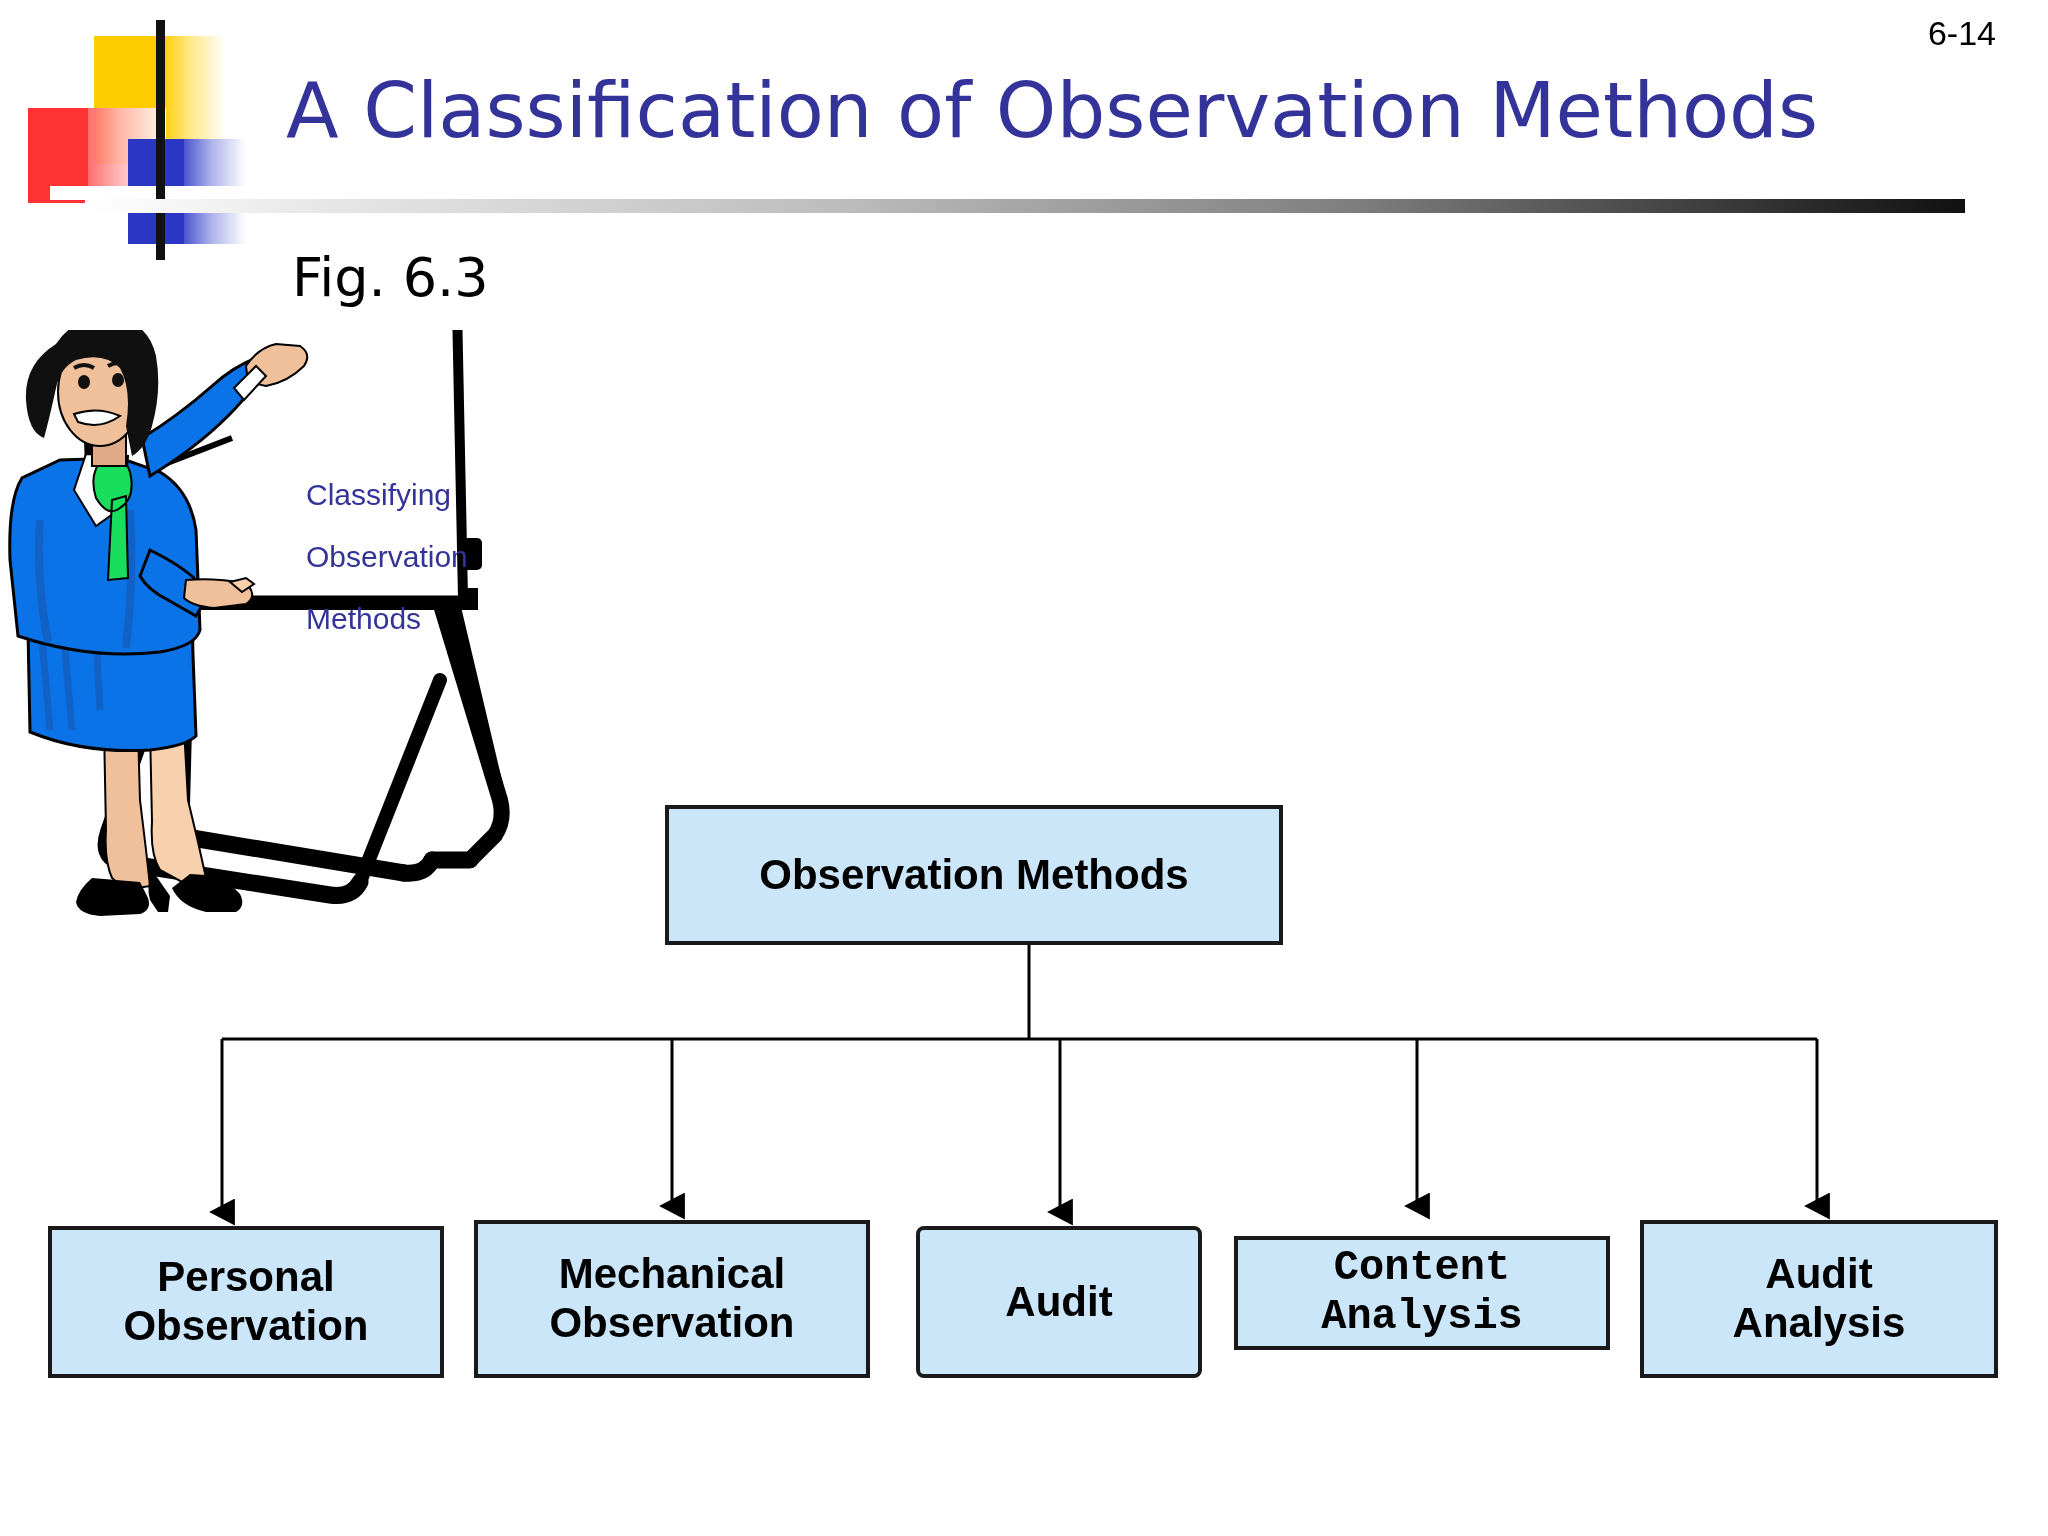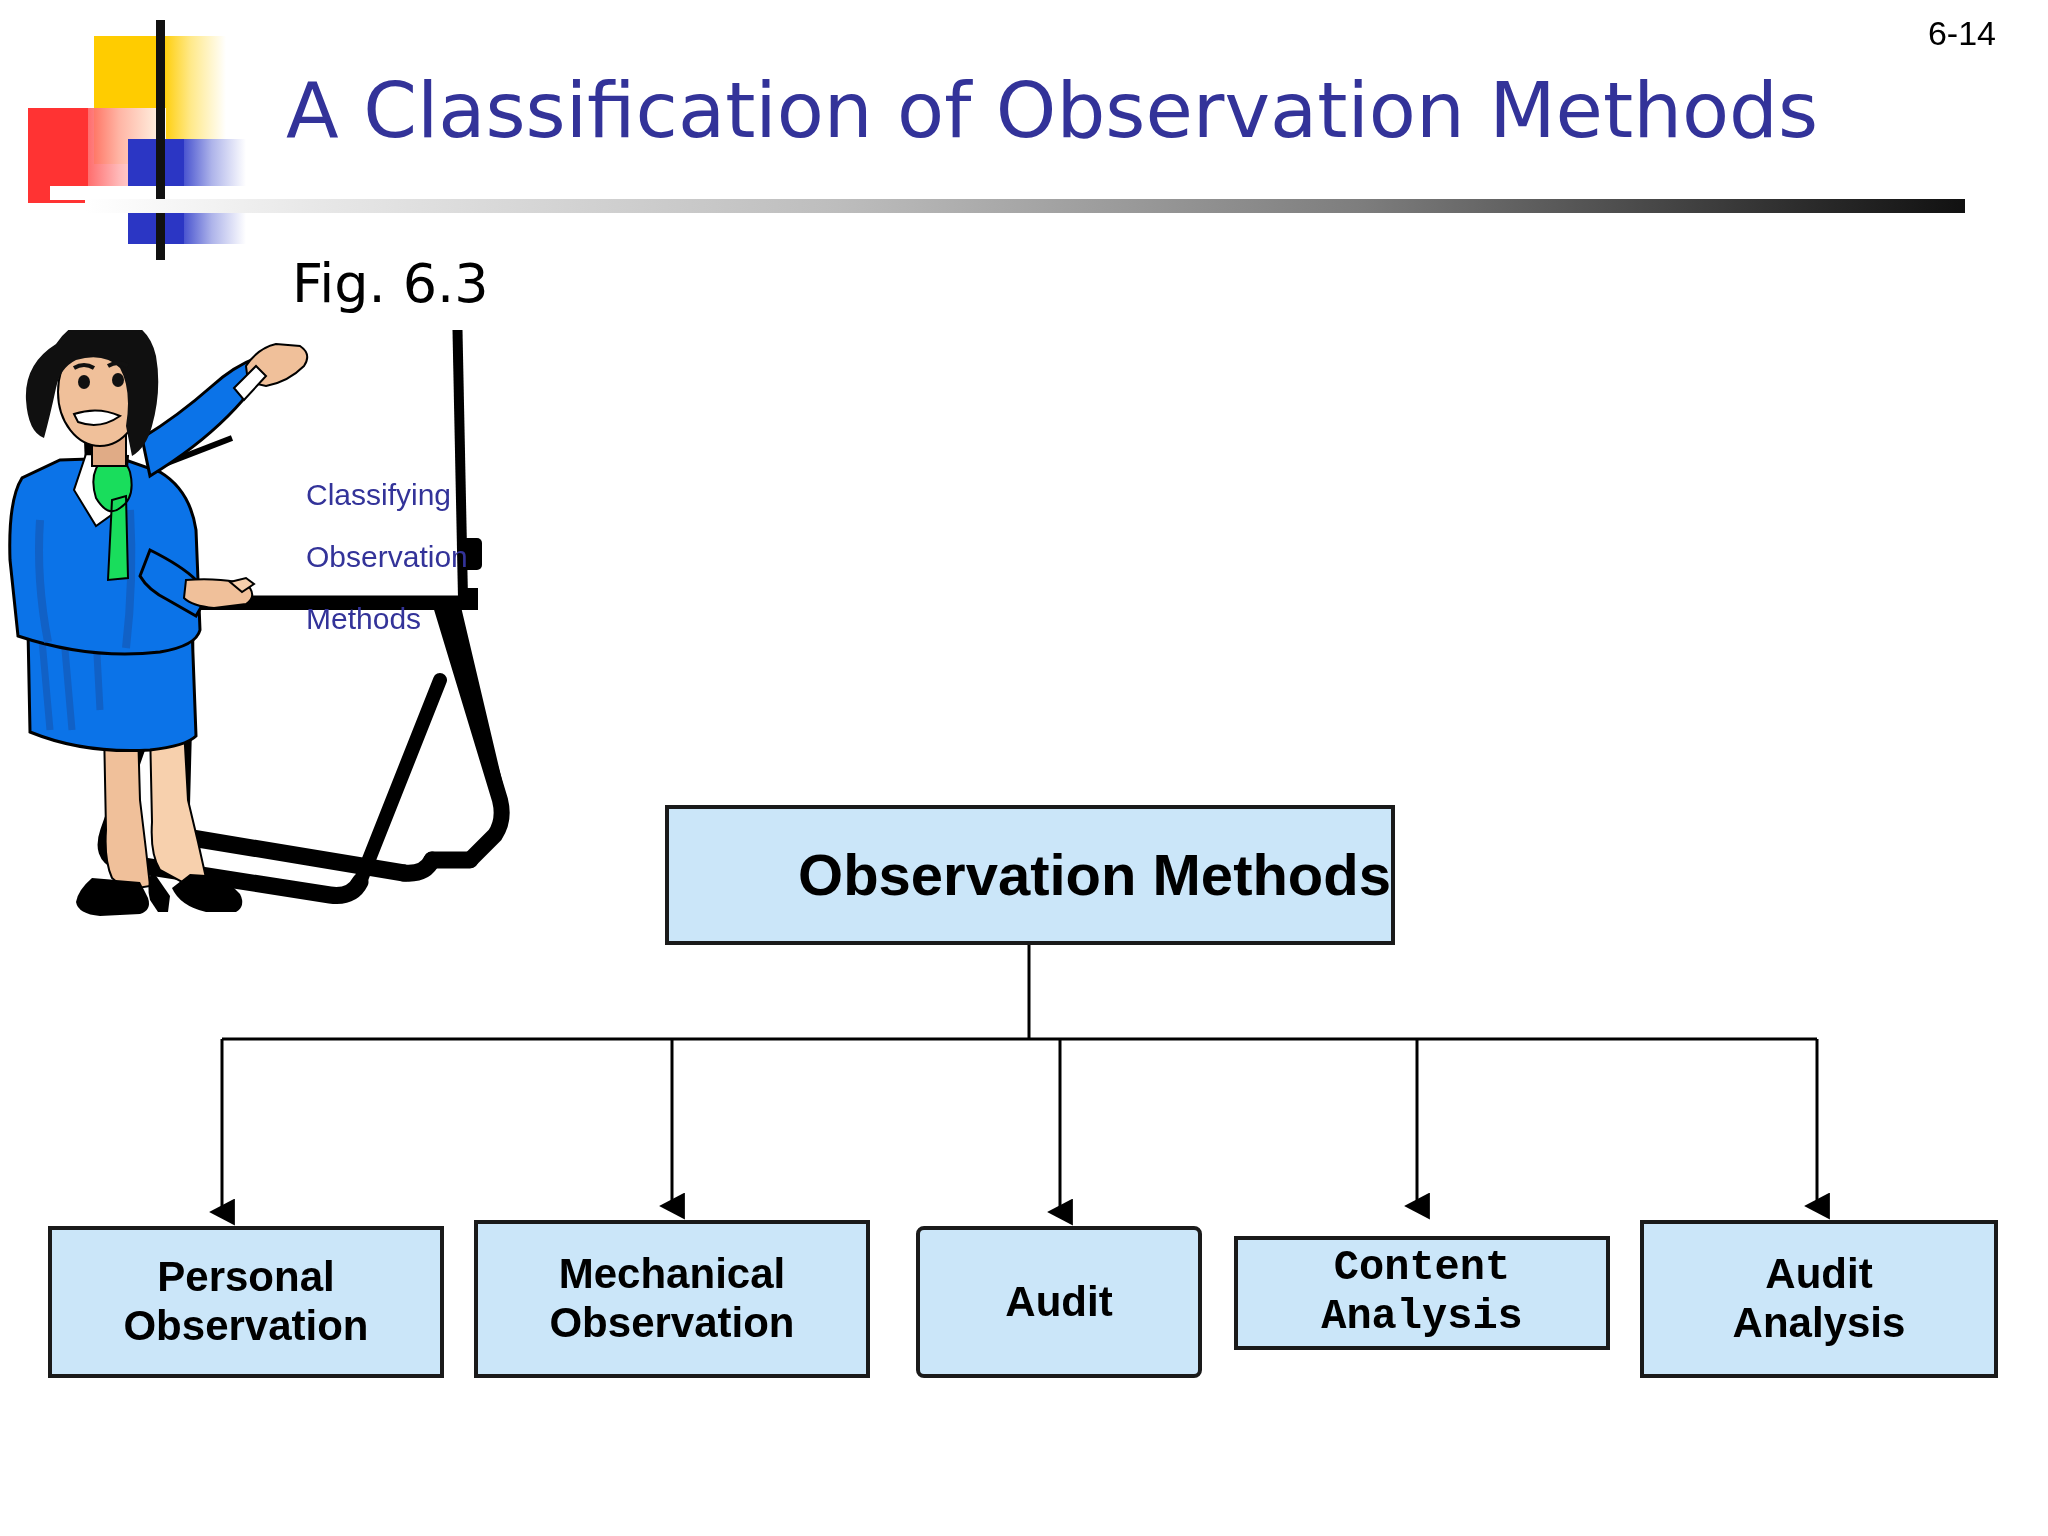--- a/index.html
+++ b/index.html
@@ -91,21 +91,21 @@
     top: 199px;
     width: 1880px;
     height: 14px;
     background: linear-gradient(to right, #ffffff 0%, #e8e8e8 12%, #bdbdbd 40%, #7d7d7d 68%, #2a2a2a 92%, #111111 100%);
   }
 
   
   #fig-caption {
     position: absolute;
     left: 292px;
-    top: 252px;
+    top: 246px;
     font-size: 54px;
     color: #000000;
     font-family: "DejaVu Sans", sans-serif;
   }
 
   
   #clipart {
     position: absolute;
     left: 0px;
     top: 330px;
@@ -138,23 +138,22 @@
     align-items: center;
     justify-content: center;
     text-align: center;
     color: #000000;
     font-weight: bold;
     font-family: "Liberation Sans", sans-serif;
     line-height: 1.16;
   }
 
   #node-root {
-    left: 665px; top: 805px; width: 730px; height: 140px;
-    font-size: 58px;
-    justify-content: flex-end;
+    left: 665px; top: 805px; width: 618px; height: 140px;
+    font-size: 42px;
   }
 
   #node-personal   { left: 48px;   top: 1226px; width: 396px; height: 152px; font-size: 42px; }
   #node-mechanical { left: 474px;  top: 1220px; width: 396px; height: 158px; font-size: 42px; }
   #node-audit      { left: 916px;  top: 1226px; width: 286px; height: 152px; font-size: 42px; border-radius: 8px; }
   #node-content    { left: 1234px; top: 1236px; width: 376px; height: 114px; font-size: 42px; font-family: Liberation Mono, monospace; }
   #node-trace      { left: 1640px; top: 1220px; width: 358px; height: 158px; font-size: 42px; }
 
   
   #connectors {

